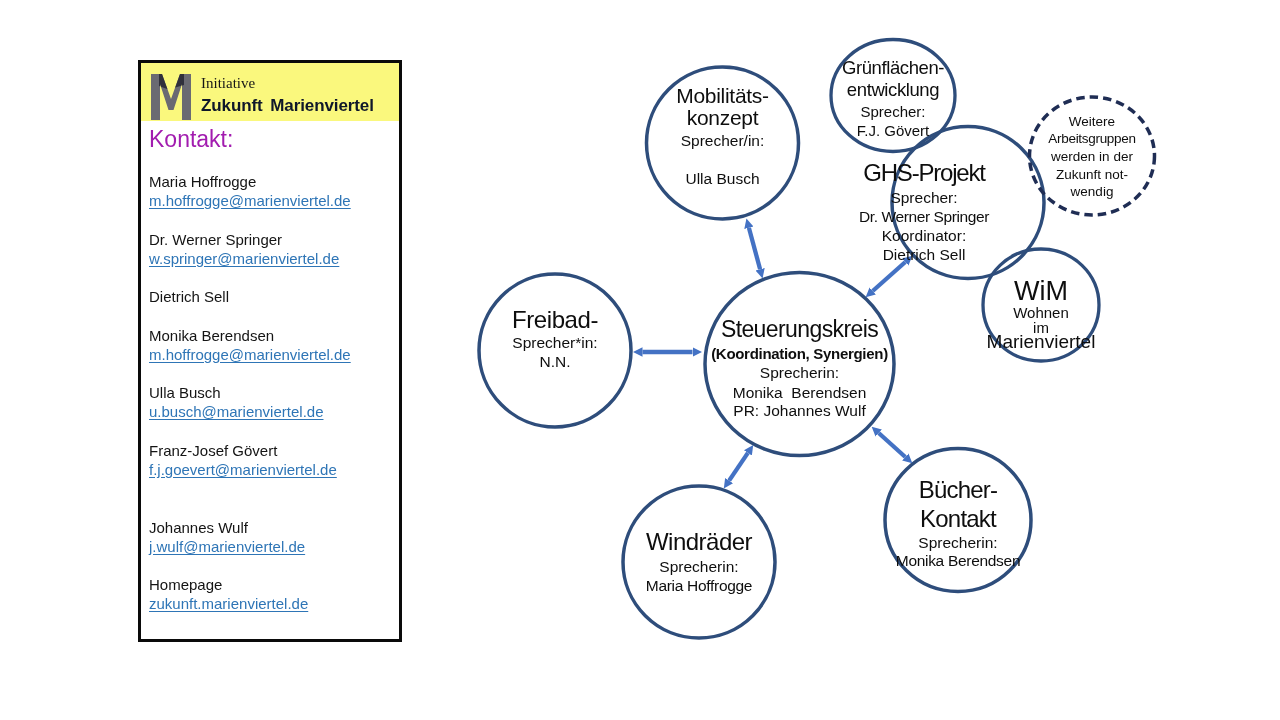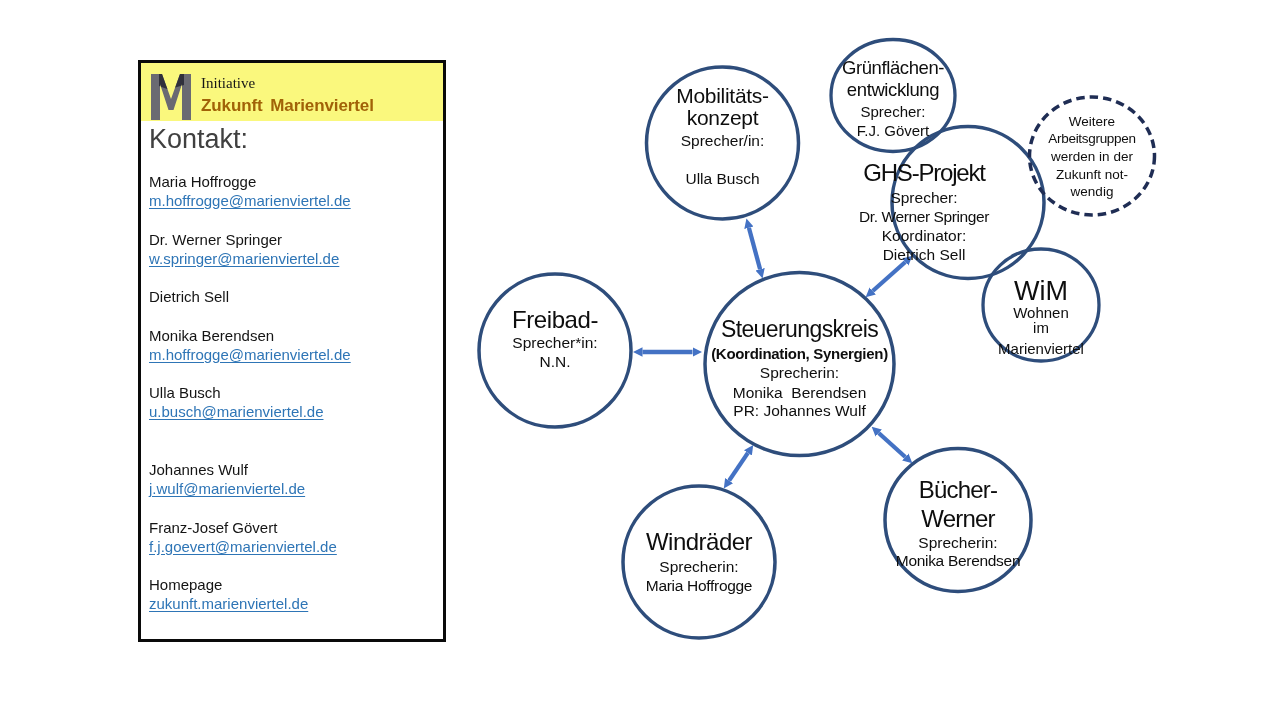--- a/index.html
+++ b/index.html
@@ -4,37 +4,37 @@
 <style>
   html,body{margin:0;padding:0;}
   body{
     width:1280px;height:720px;position:relative;overflow:hidden;
     background:#ffffff;
     font-family:"Liberation Sans",sans-serif;
     color:#0e0e0e;
   }
   
   .contact-card{
-    position:absolute;left:138px;top:60px;width:308px;height:582px;
+    position:absolute;left:138px;top:60px;width:264px;height:582px;
     border:3.4px solid #0a0a0a;background:#ffffff;box-sizing:border-box;
   }
   .card-header{
     position:absolute;left:0;top:0;width:100%;height:58px;
     background:#faf87d;
   }
   .logo-m{position:absolute;left:10px;top:11px;width:40px;height:46px;}
   .logo-text{position:absolute;left:60px;top:8.5px;}
   .logo-line1{
     font-family:"Liberation Serif",serif;font-size:15px;line-height:22px;color:#161616;
   }
   .logo-line2{
-    font-size:17px;font-weight:bold;line-height:24px;color:#a16207;word-spacing:3px;letter-spacing:-0.1px;
+    font-size:17px;font-weight:bold;line-height:24px;color:#0f172a;word-spacing:3px;letter-spacing:-0.1px;
   }
   .card-body{position:absolute;left:8px;top:62px;width:248px;}
-  .kontakt-heading{font-size:27px;line-height:28px;color:#404040;margin:0 0 19px 0;}
+  .kontakt-heading{font-size:23px;line-height:28px;color:#a21caf;margin:0 0 19px 0;}
   .contact-entry{margin:0 0 19.2px 0;}
   .contact-entry.extra-gap{padding-top:19.2px;}
   .contact-name{font-size:15px;line-height:19.2px;color:#141414;}
   .contact-link{font-size:15px;line-height:19.2px;color:#2e75b6;text-decoration:underline;text-underline-offset:2px;cursor:pointer;}
   
   .diagram-svg{position:absolute;left:0;top:0;width:1280px;height:720px;}
   .node-text{
     position:absolute;text-align:center;color:#0e0e0e;
   }
   .node-text .t{display:block;}
@@ -77,27 +77,27 @@
       <div class="contact-name">Dietrich Sell</div>
     </div>
     <div class="contact-entry">
       <div class="contact-name">Monika Berendsen</div>
       <div class="contact-link">m.hoffrogge@marienviertel.de</div>
     </div>
     <div class="contact-entry">
       <div class="contact-name">Ulla Busch</div>
       <div class="contact-link">u.busch@marienviertel.de</div>
     </div>
+    <div class="contact-entry">
+      <div class="contact-name">Franz-Josef Gövert</div>
+      <div class="contact-link">f.j.goevert@marienviertel.de</div>
+    </div>
     <div class="contact-entry extra-gap">
       <div class="contact-name">Johannes Wulf</div>
       <div class="contact-link">j.wulf@marienviertel.de</div>
-    </div>
-    <div class="contact-entry">
-      <div class="contact-name">Franz-Josef Gövert</div>
-      <div class="contact-link">f.j.goevert@marienviertel.de</div>
     </div>
     <div class="contact-entry">
       <div class="contact-name">Homepage</div>
       <div class="contact-link">zukunft.marienviertel.de</div>
     </div>
   </div>
 </div>
 
 <svg class="diagram-svg" viewBox="0 0 1280 720" aria-hidden="true">
   <defs>
@@ -151,21 +151,21 @@
   <span class="t" style="font-size:13.5px;line-height:17.7px;letter-spacing:-0.3px;">Arbeitsgruppen</span>
   <span class="t" style="font-size:13.5px;line-height:17.7px;">werden in der</span>
   <span class="t" style="font-size:13.5px;line-height:17.7px;">Zukunft not-</span>
   <span class="t" style="font-size:13.5px;line-height:17.7px;">wendig</span>
 </div>
 
 <div class="node-text" style="left:983px;top:249px;width:116px;">
   <span class="t" style="font-size:27px;line-height:30px;margin-top:27px;">WiM</span>
   <span class="t" style="font-size:15px;line-height:14.6px;">Wohnen</span>
   <span class="t" style="font-size:15px;line-height:14.6px;">im</span>
-  <span class="t" style="font-size:15px;line-height:14.6px;margin-top:7px;">Marienviertel</span>
+  <span class="t" style="font-size:19px;line-height:14.6px;">Marienviertel</span>
 </div>
 
 <div class="node-text" style="left:705px;top:272.5px;width:189px;">
   <span class="t" style="font-size:23px;line-height:27px;margin-top:43.7px;letter-spacing:-0.6px;">Steuerungskreis</span>
   <span class="t" style="font-size:15px;line-height:19.3px;margin-top:1px;letter-spacing:-0.3px;font-weight:bold;">(Koordination, Synergien)</span>
   <span class="t" style="font-size:15.5px;line-height:19.3px;">Sprecherin:</span>
   <span class="t" style="font-size:15.5px;line-height:19.3px;">Monika&nbsp; Berendsen</span>
   <span class="t" style="font-size:15.5px;line-height:18px;">PR: Johannes Wulf</span>
 </div>
 
@@ -176,16 +176,16 @@
 </div>
 
 <div class="node-text" style="left:623px;top:486px;width:152px;text-align:center;">
   <span class="t" style="font-size:24px;line-height:29px;margin-top:41.4px;letter-spacing:-0.5px;">Windräder</span>
   <span class="t" style="font-size:15.5px;line-height:19px;margin-top:1px;">Sprecherin:</span>
   <span class="t" style="font-size:15.5px;line-height:19px;letter-spacing:-0.3px;">Maria Hoffrogge</span>
 </div>
 
 <div class="node-text" style="left:885px;top:465px;width:146px;">
   <span class="t" style="font-size:24px;line-height:29px;margin-top:10px;letter-spacing:-0.8px;">Bücher-</span>
-  <span class="t" style="font-size:24px;line-height:29px;letter-spacing:-0.8px;">Werner</span>
+  <span class="t" style="font-size:24px;line-height:29px;letter-spacing:-0.8px;">Kontakt</span>
   <span class="t" style="font-size:15.5px;line-height:18px;margin-top:1px;">Sprecherin:</span>
   <span class="t" style="font-size:15.5px;line-height:18px;letter-spacing:-0.3px;">Monika Berendsen</span>
 </div>
 
 </body></html>

